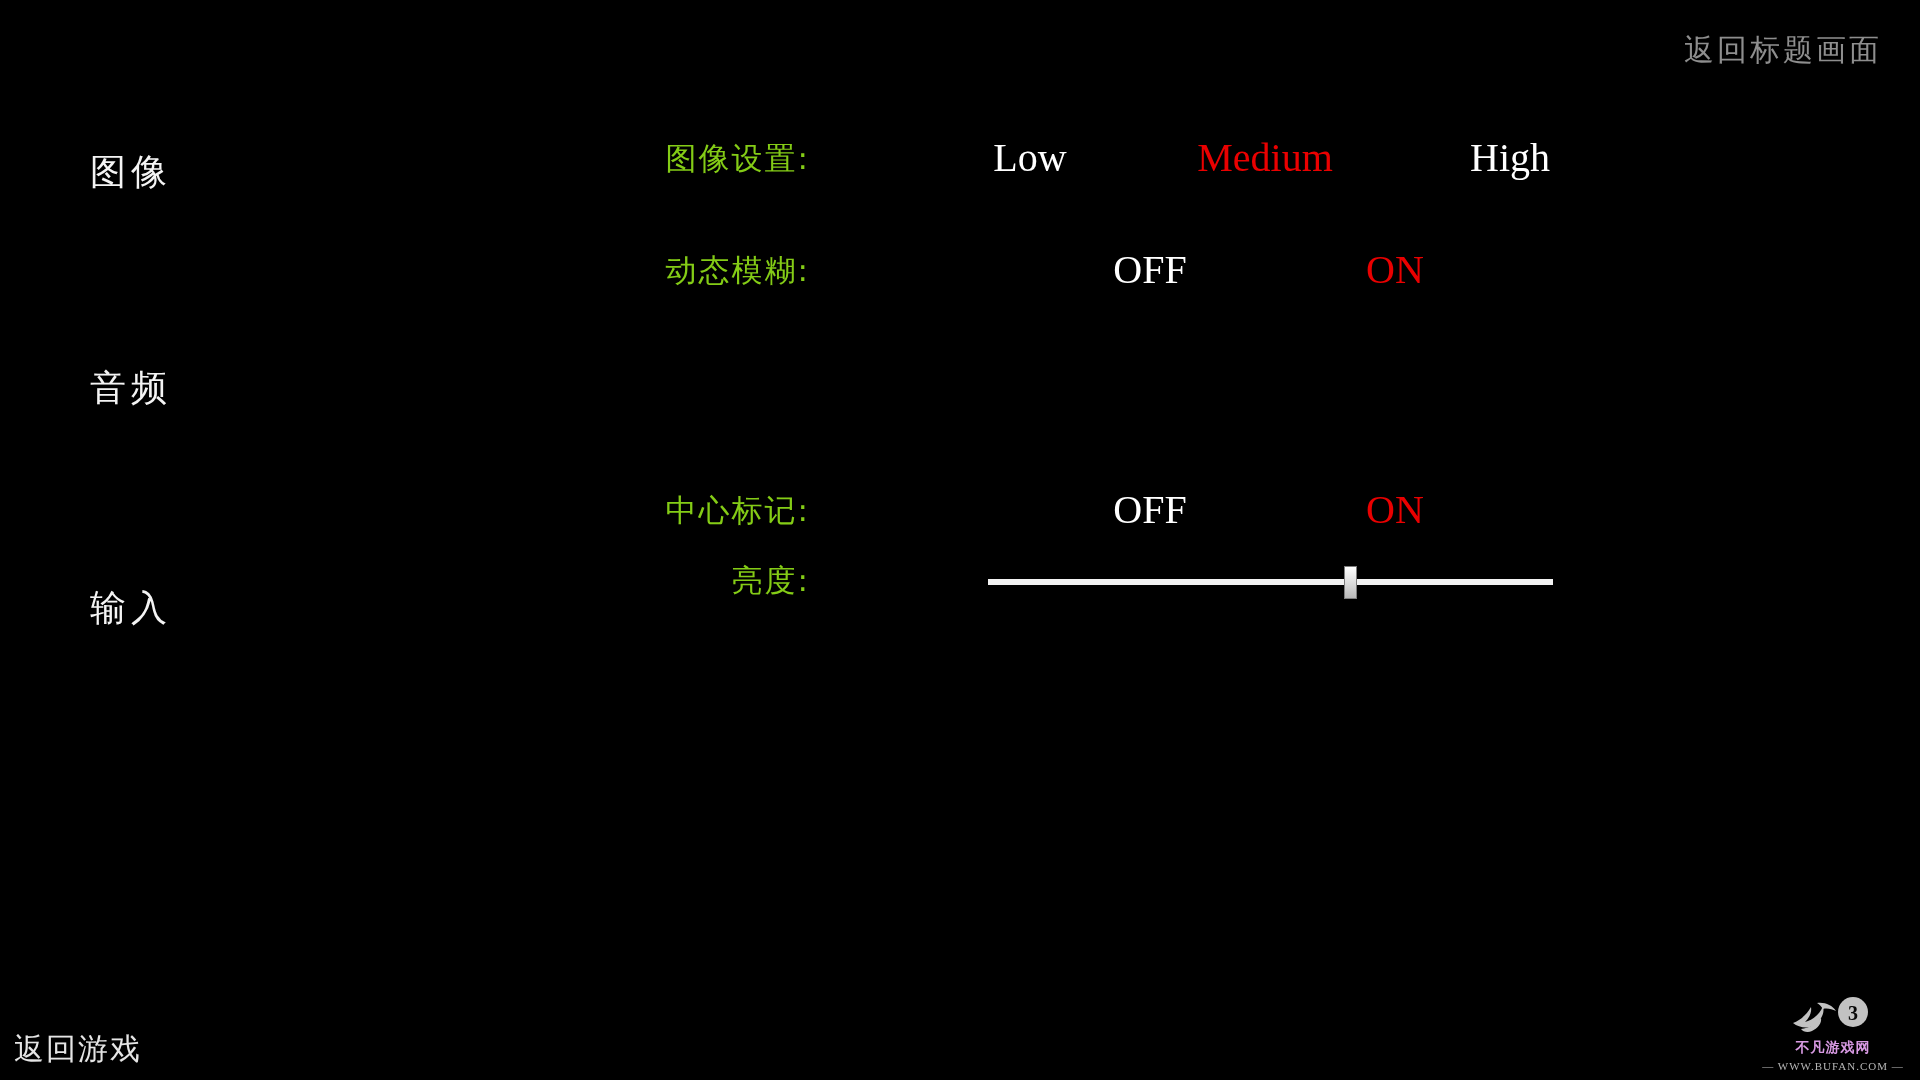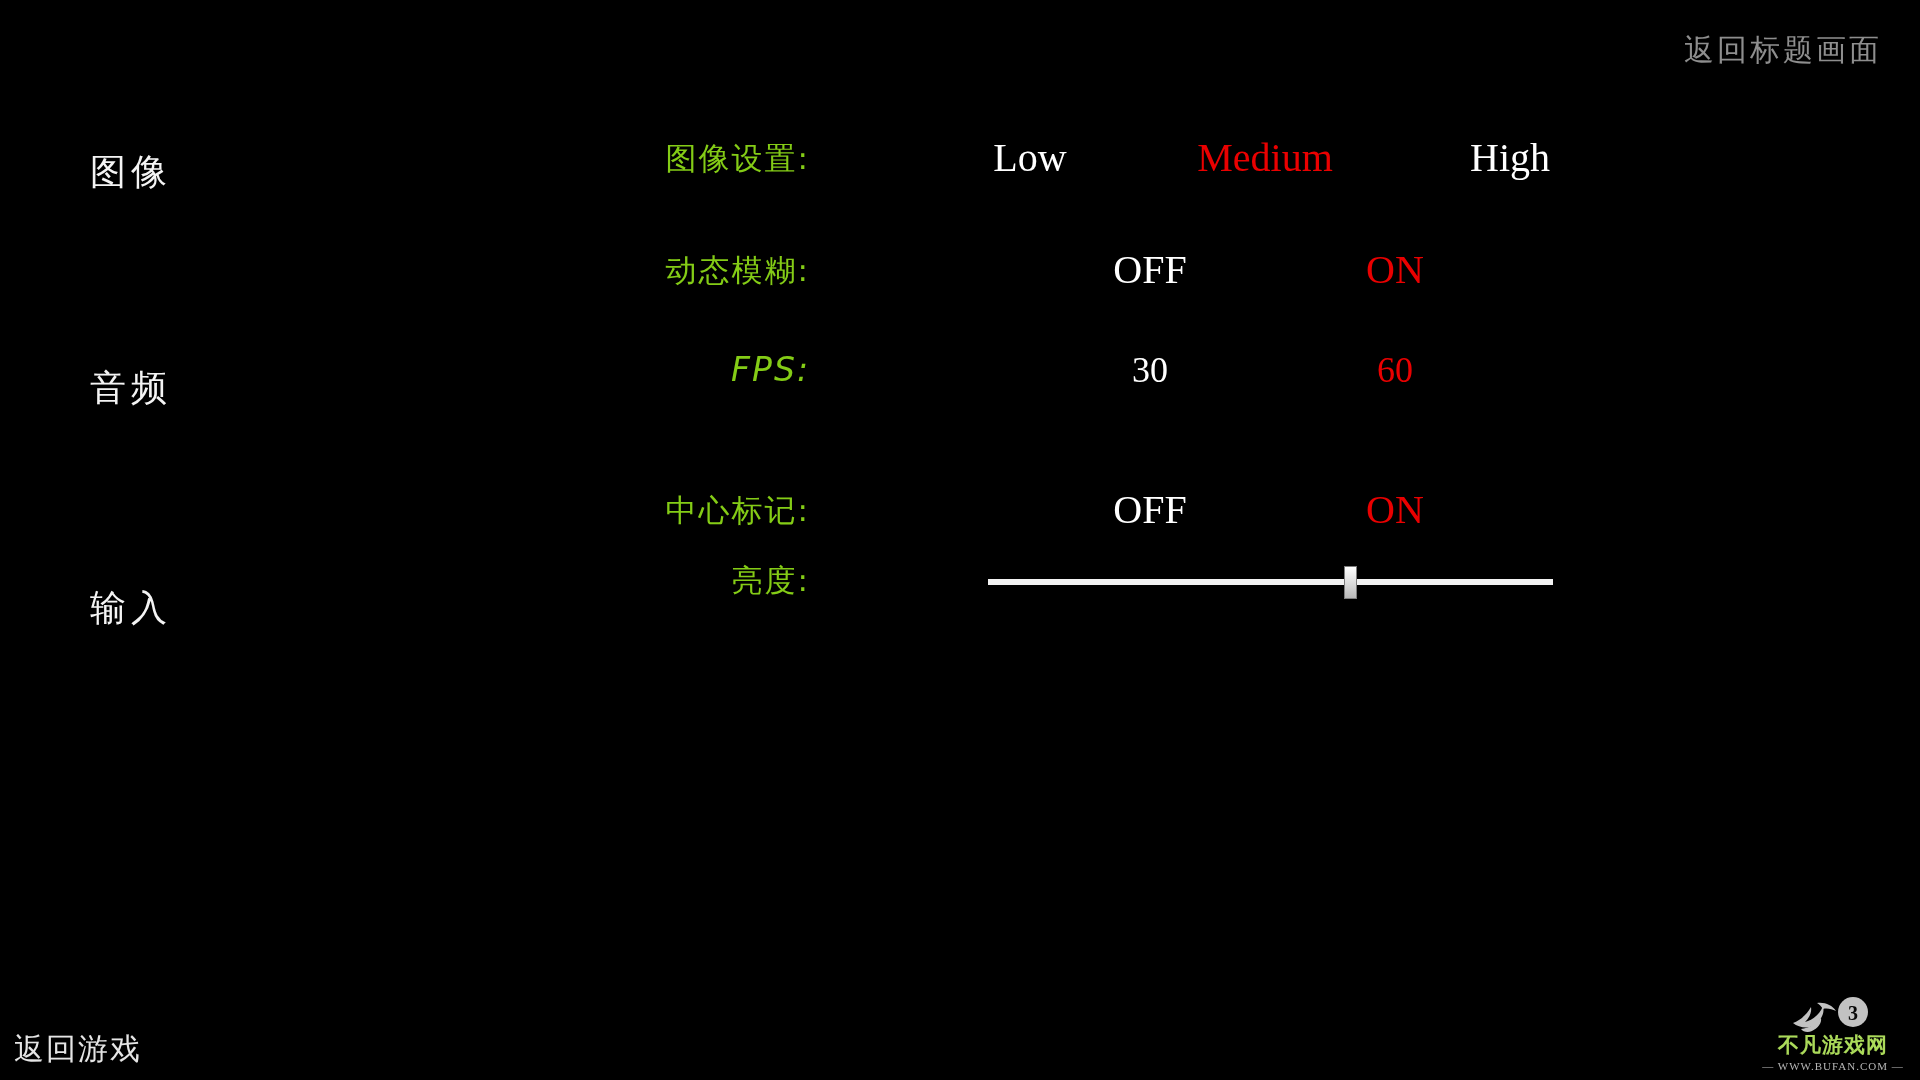--- a/index.html
+++ b/index.html
@@ -174,24 +174,24 @@
     text-align: center;
     opacity: 0.9;
   }
   #wm-logo {
     height: 40px;
     display: flex;
     align-items: center;
     justify-content: center;
   }
   #wm-name {
-    font-family: Liberation Mono, monospace;
-    font-size: 21px;
+    font-family: Liberation Sans, sans-serif;
+    font-size: 14px;
     font-weight: bold;
-    color: #bef264;
+    color: #f0abfc;
     letter-spacing: 1px;
     line-height: 24px;
     white-space: nowrap;
   }
   #wm-url {
     font-family: "Liberation Serif", "DejaVu Serif", serif;
     font-size: 11px;
     color: #c9c9c9;
     letter-spacing: 1px;
     line-height: 15px;
@@ -223,27 +223,20 @@
     </div>
 
     <div class="row r1">
       <div class="row-label">动态模糊:</div>
       <div class="opts">
         <div class="opt col-m">OFF</div>
         <div class="opt col-n selected">ON</div>
       </div>
     </div>
 
-    <div class="row r2">
-      <div class="row-label script">FPS:</div>
-      <div class="opts">
-        <div class="opt col-m small">30</div>
-        <div class="opt col-n small selected">60</div>
-      </div>
-    </div>
 
     <div class="row r3">
       <div class="row-label">中心标记:</div>
       <div class="opts">
         <div class="opt col-m">OFF</div>
         <div class="opt col-n selected">ON</div>
       </div>
     </div>
 
     <div class="row r4">

